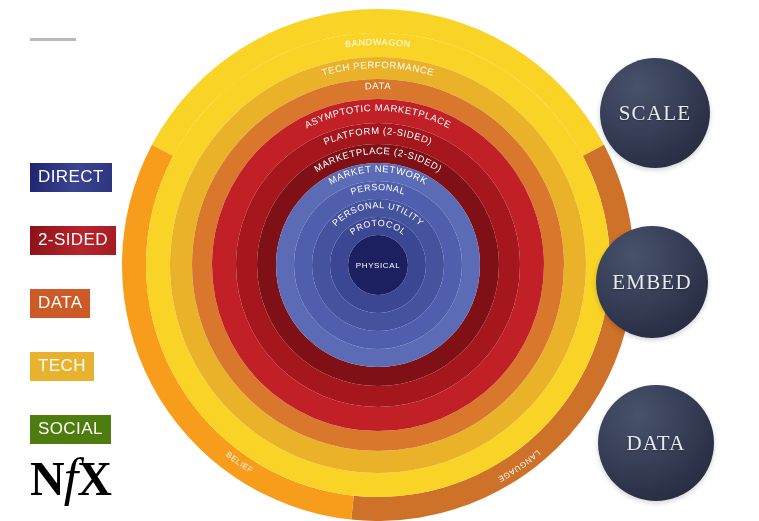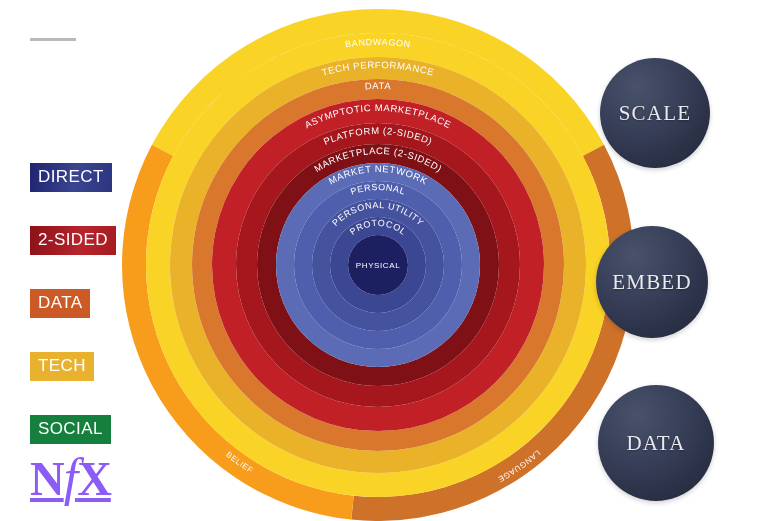--- a/index.html
+++ b/index.html
@@ -30,27 +30,27 @@
     font-size:17px;letter-spacing:0.4px;
     padding:4px 8px 5px 8px;
     margin-bottom:34px;
     width:max-content;min-width:56px;
     box-sizing:border-box;
   }
   .lg-direct{background:linear-gradient(100deg,#1e2470 0%,#3a4490 55%,#2d3580 100%);}
   .lg-2sided{background:linear-gradient(100deg,#8c1118 0%,#b8242c 60%,#a51b22 100%);}
   .lg-data{background:#cb5a27;}
   .lg-tech{background:#e8b22e;text-align:center;}
-  .lg-social{background:#15803d;}
+  .lg-social{background:#4d7c0f;}
 
   .nfx-logo{
     position:absolute;left:30px;top:452px;
     font-family:"Liberation Serif", serif;
-    font-size:48px;color:#8b5cf6;font-weight:700;
-    letter-spacing:-1px;line-height:1;text-decoration:underline;
+    font-size:48px;color:#000000;font-weight:700;
+    letter-spacing:-1px;line-height:1;
   }
   .nfx-logo .f{font-style:italic;font-weight:400;font-size:52px;}
 
   
   .node{
     position:absolute;border-radius:50%;
     background:radial-gradient(circle at 34% 26%, #49526b 0%, #39415a 38%, #2b3147 70%, #232838 100%);
     box-shadow:0 2px 5px rgba(0,0,0,0.18);
     display:flex;align-items:center;justify-content:center;
   }

